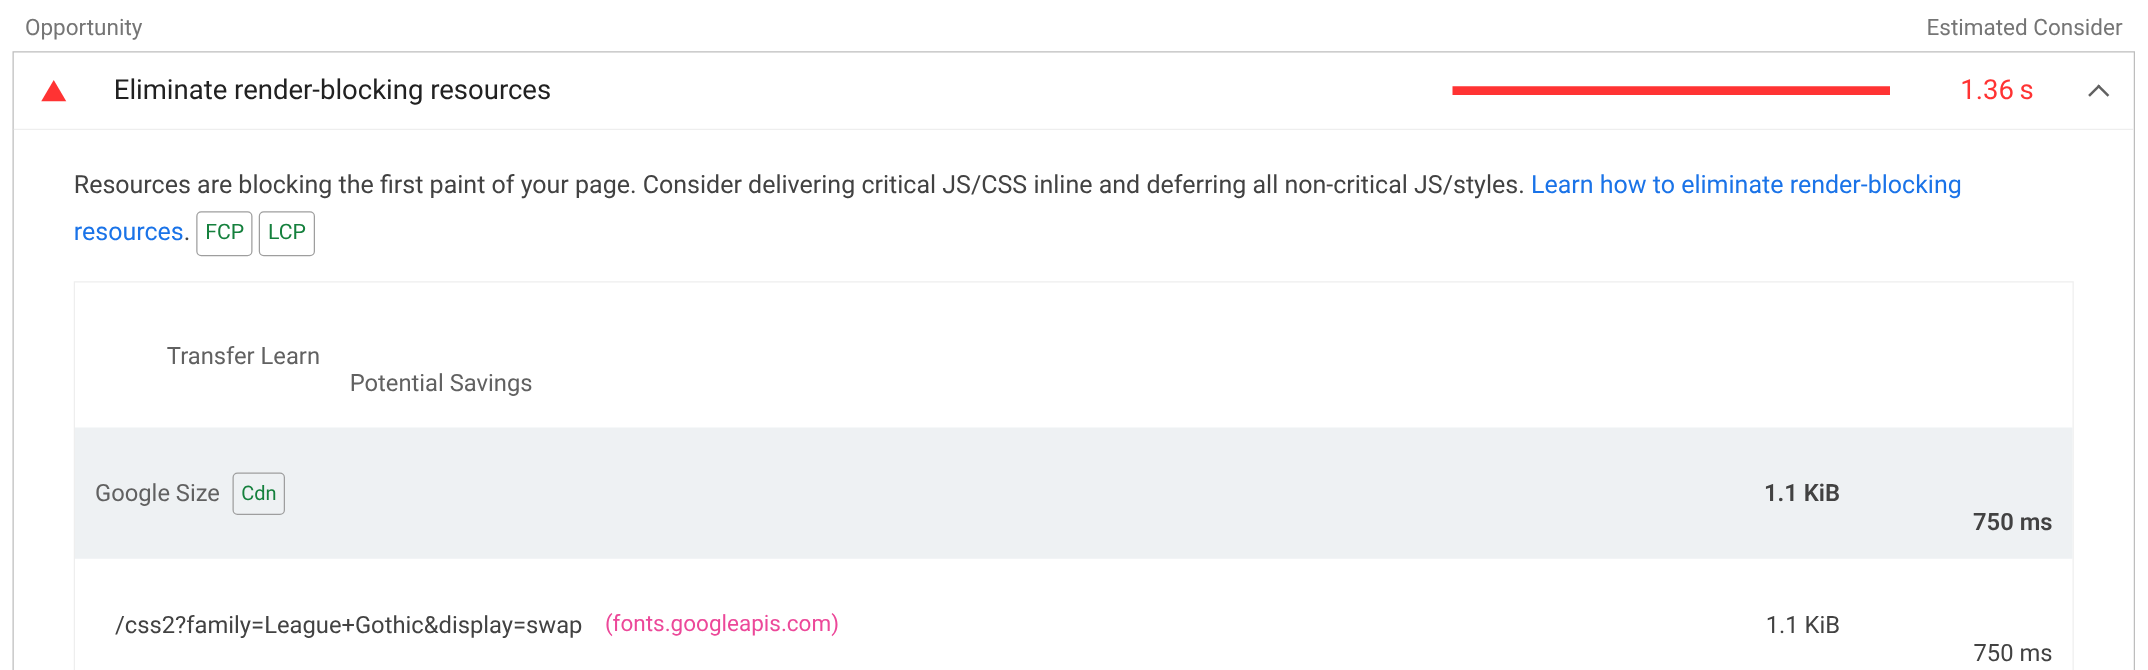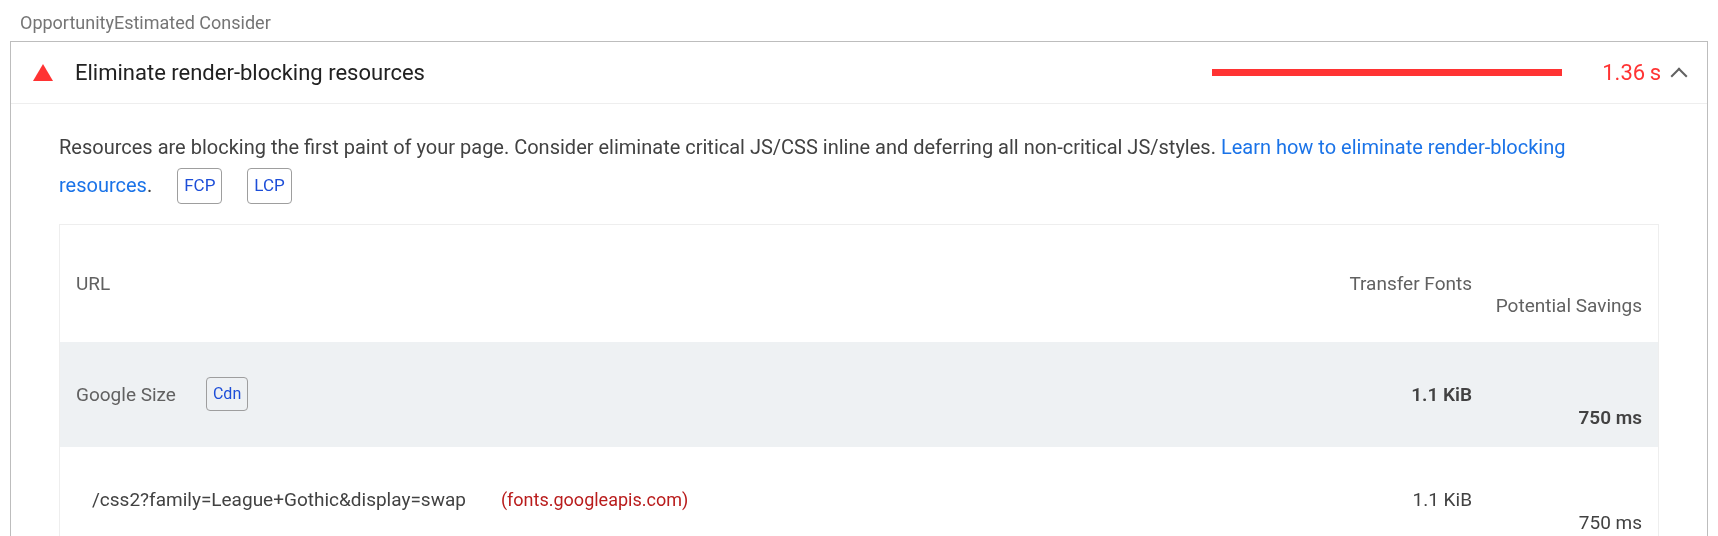--- a/index.html
+++ b/index.html
@@ -10,32 +10,34 @@
     font-size: 14px;
     color: #212121;
     background: #fff;
   }
   .wrap {
     padding: 12px 10px 20px 10px;
     width: 1718px;
   }
   .headers {
     display: flex;
+    justify-content: space-between;
     padding: 0 10px 8px 10px;
     color: #757575;
     font-size: 18px;
   }
   .card {
     border: 1px solid #bdbdbd;
     background: #fff;
   }
   .summary {
     display: flex;
     align-items: center;
     padding: 18px 22px 18px 22px;
+    gap: 16px;
   }
   .tri-icon {
     width: 0; height: 0;
     border-left: 10px solid transparent;
     border-right: 10px solid transparent;
     border-bottom: 17px solid #f33;
     margin-right: 22px;
   }
   .title {
     font-size: 22px;
@@ -45,21 +47,21 @@
   .spacer { flex: 1 1 auto; }
   .bar {
     width: 350px;
     height: 7px;
     background: #f33;
     margin-right: 40px;
   }
   .savings {
     color: #f33;
     font-size: 22px;
-    margin-right: 12px;
+    margin-right: 30px;
   }
   .chev {
     width: 12px; height: 12px;
     border-left: 2px solid #616161;
     border-top: 2px solid #616161;
     transform: rotate(45deg);
     margin-top: 6px;
   }
   .details {
     border-top: 1px solid #eeeeee;
@@ -74,22 +76,22 @@
   .desc a {
     color: #1a73e8;
     text-decoration: none;
   }
   .pill {
     display: inline-block;
     border: 1px solid #9e9e9e;
     border-radius: 4px;
     padding: 5px 6px;
     font-size: 17px;
-    color: #1d4ed8;
-    margin-left: 20px;
+    color: #15803d;
+    margin-left: 0;
     line-height: 1.4;
     vertical-align: 1px;
   }
   .tbl {
     border: 1px solid #eeeeee;
   }
   .row {
     display: flex;
     align-items: center;
     padding: 18px 16px;
@@ -106,21 +108,21 @@
   }
   .row.group .c2, .row.group .c3 { font-weight: 600; color:#424242; }
   .row.item {
     color: #424242;
     padding-left: 32px;
   }
   .c1 { flex: 1 1 auto; display:flex; align-items:center; gap:10px; }
   .c2 { width: 180px; text-align: right; }
   .c3 { width: 170px; text-align: right; margin-top: 46px; }
   .row.header .c3 { line-height:1.4; }
-  .host { color: #b91c1c; font-size: 18px; margin-left: 25px; }
+  .host { color: #ec4899; font-size: 18px; margin-left: 8px; }
 </style>
 </head>
 <body>
 
 <div class="wrap">
 
   <div class="headers">
     <div>Opportunity</div>
     <div>Estimated Consider</div>
   </div>
@@ -132,30 +134,29 @@
       <div class="title">Eliminate render-blocking resources</div>
       <div class="spacer"></div>
       <div class="bar"></div>
       <div class="savings">1.36 s</div>
       <div class="chev"></div>
     </div>
 
     <div class="details">
 
       <div class="desc">
-        <span>Resources are blocking the first paint of your page. Consider eliminate critical JS/CSS inline and deferring all non-critical JS/styles. </span><a href="#">Learn how to eliminate render-blocking resources</a><span>.</span>
+        <span>Resources are blocking the first paint of your page. Consider delivering critical JS/CSS inline and deferring all non-critical JS/styles. </span><a href="#">Learn how to eliminate render-blocking resources</a><span>.</span>
         <span class="pill">FCP</span>
         <span class="pill">LCP</span>
       </div>
 
       <div class="tbl">
 
         <div class="row header">
-          <div class="c1">URL</div>
-          <div class="c2">Transfer Fonts</div>
+          <div class="c2">Transfer Learn</div>
           <div class="c3">Potential Savings</div>
         </div>
 
         <div class="row group">
           <div class="c1">
             <span>Google Size</span>
             <span class="pill" style="font-size:16px;">Cdn</span>
           </div>
           <div class="c2">1.1 KiB</div>
           <div class="c3">750 ms</div>

